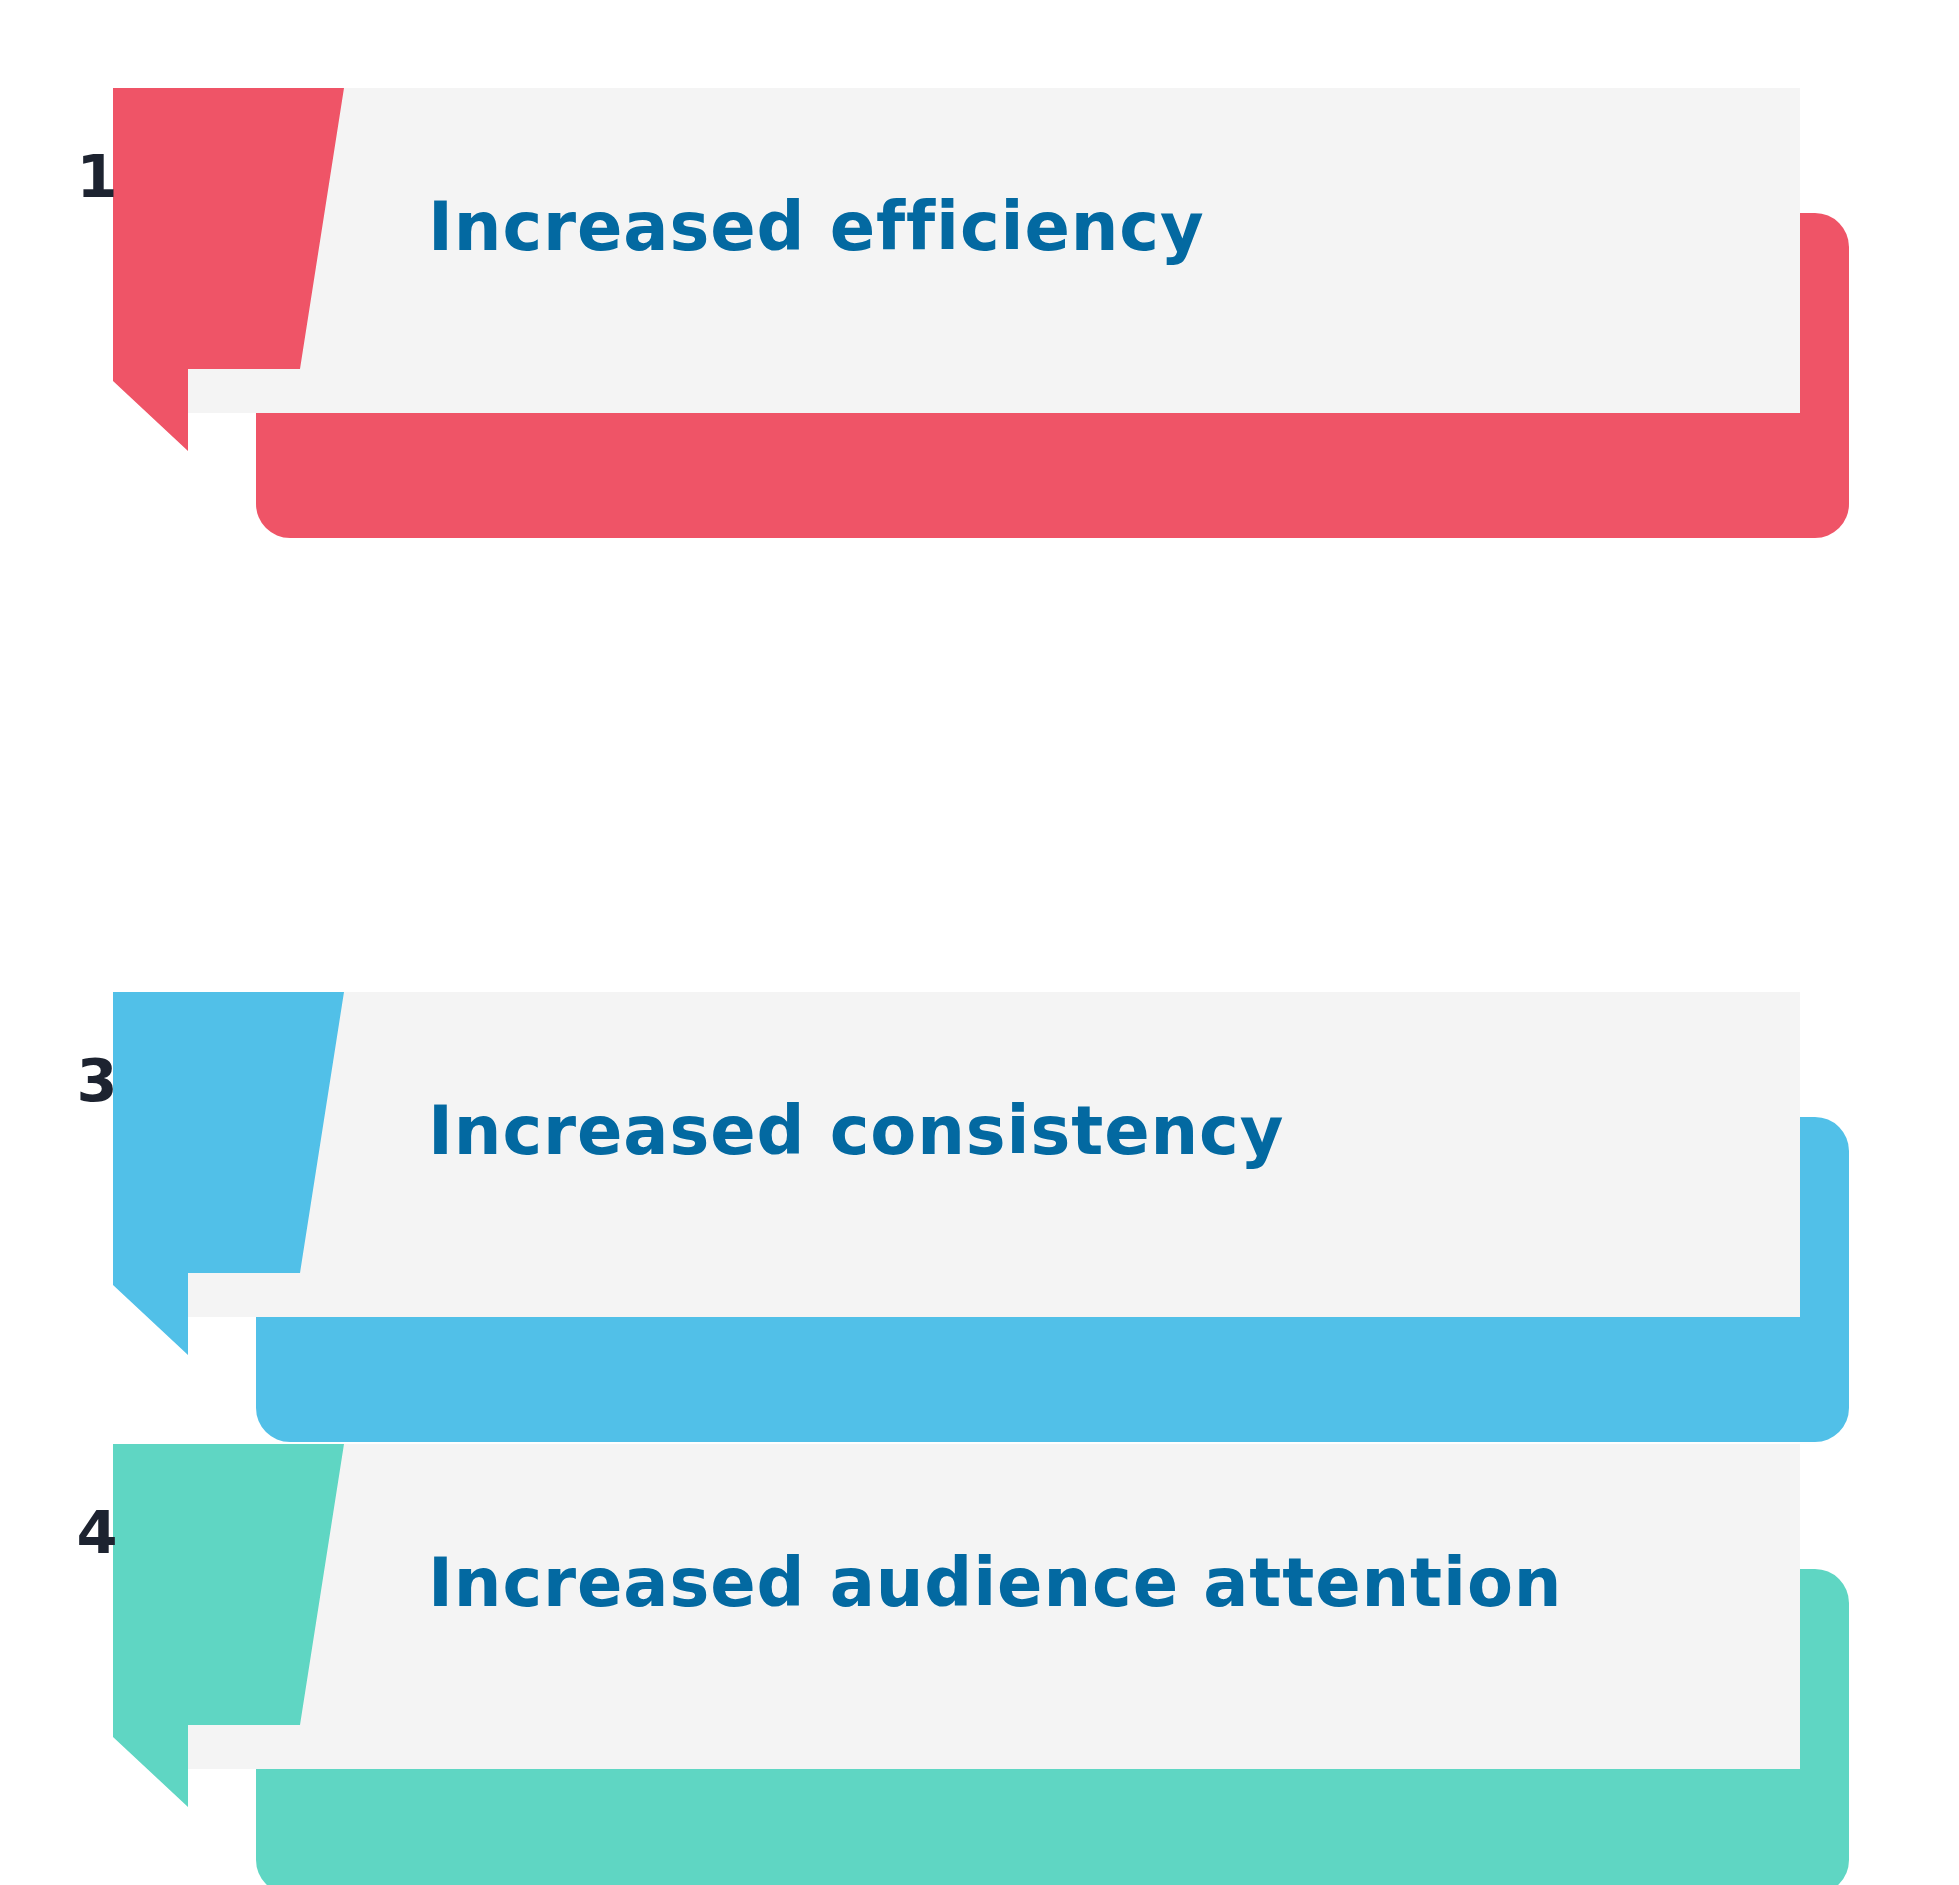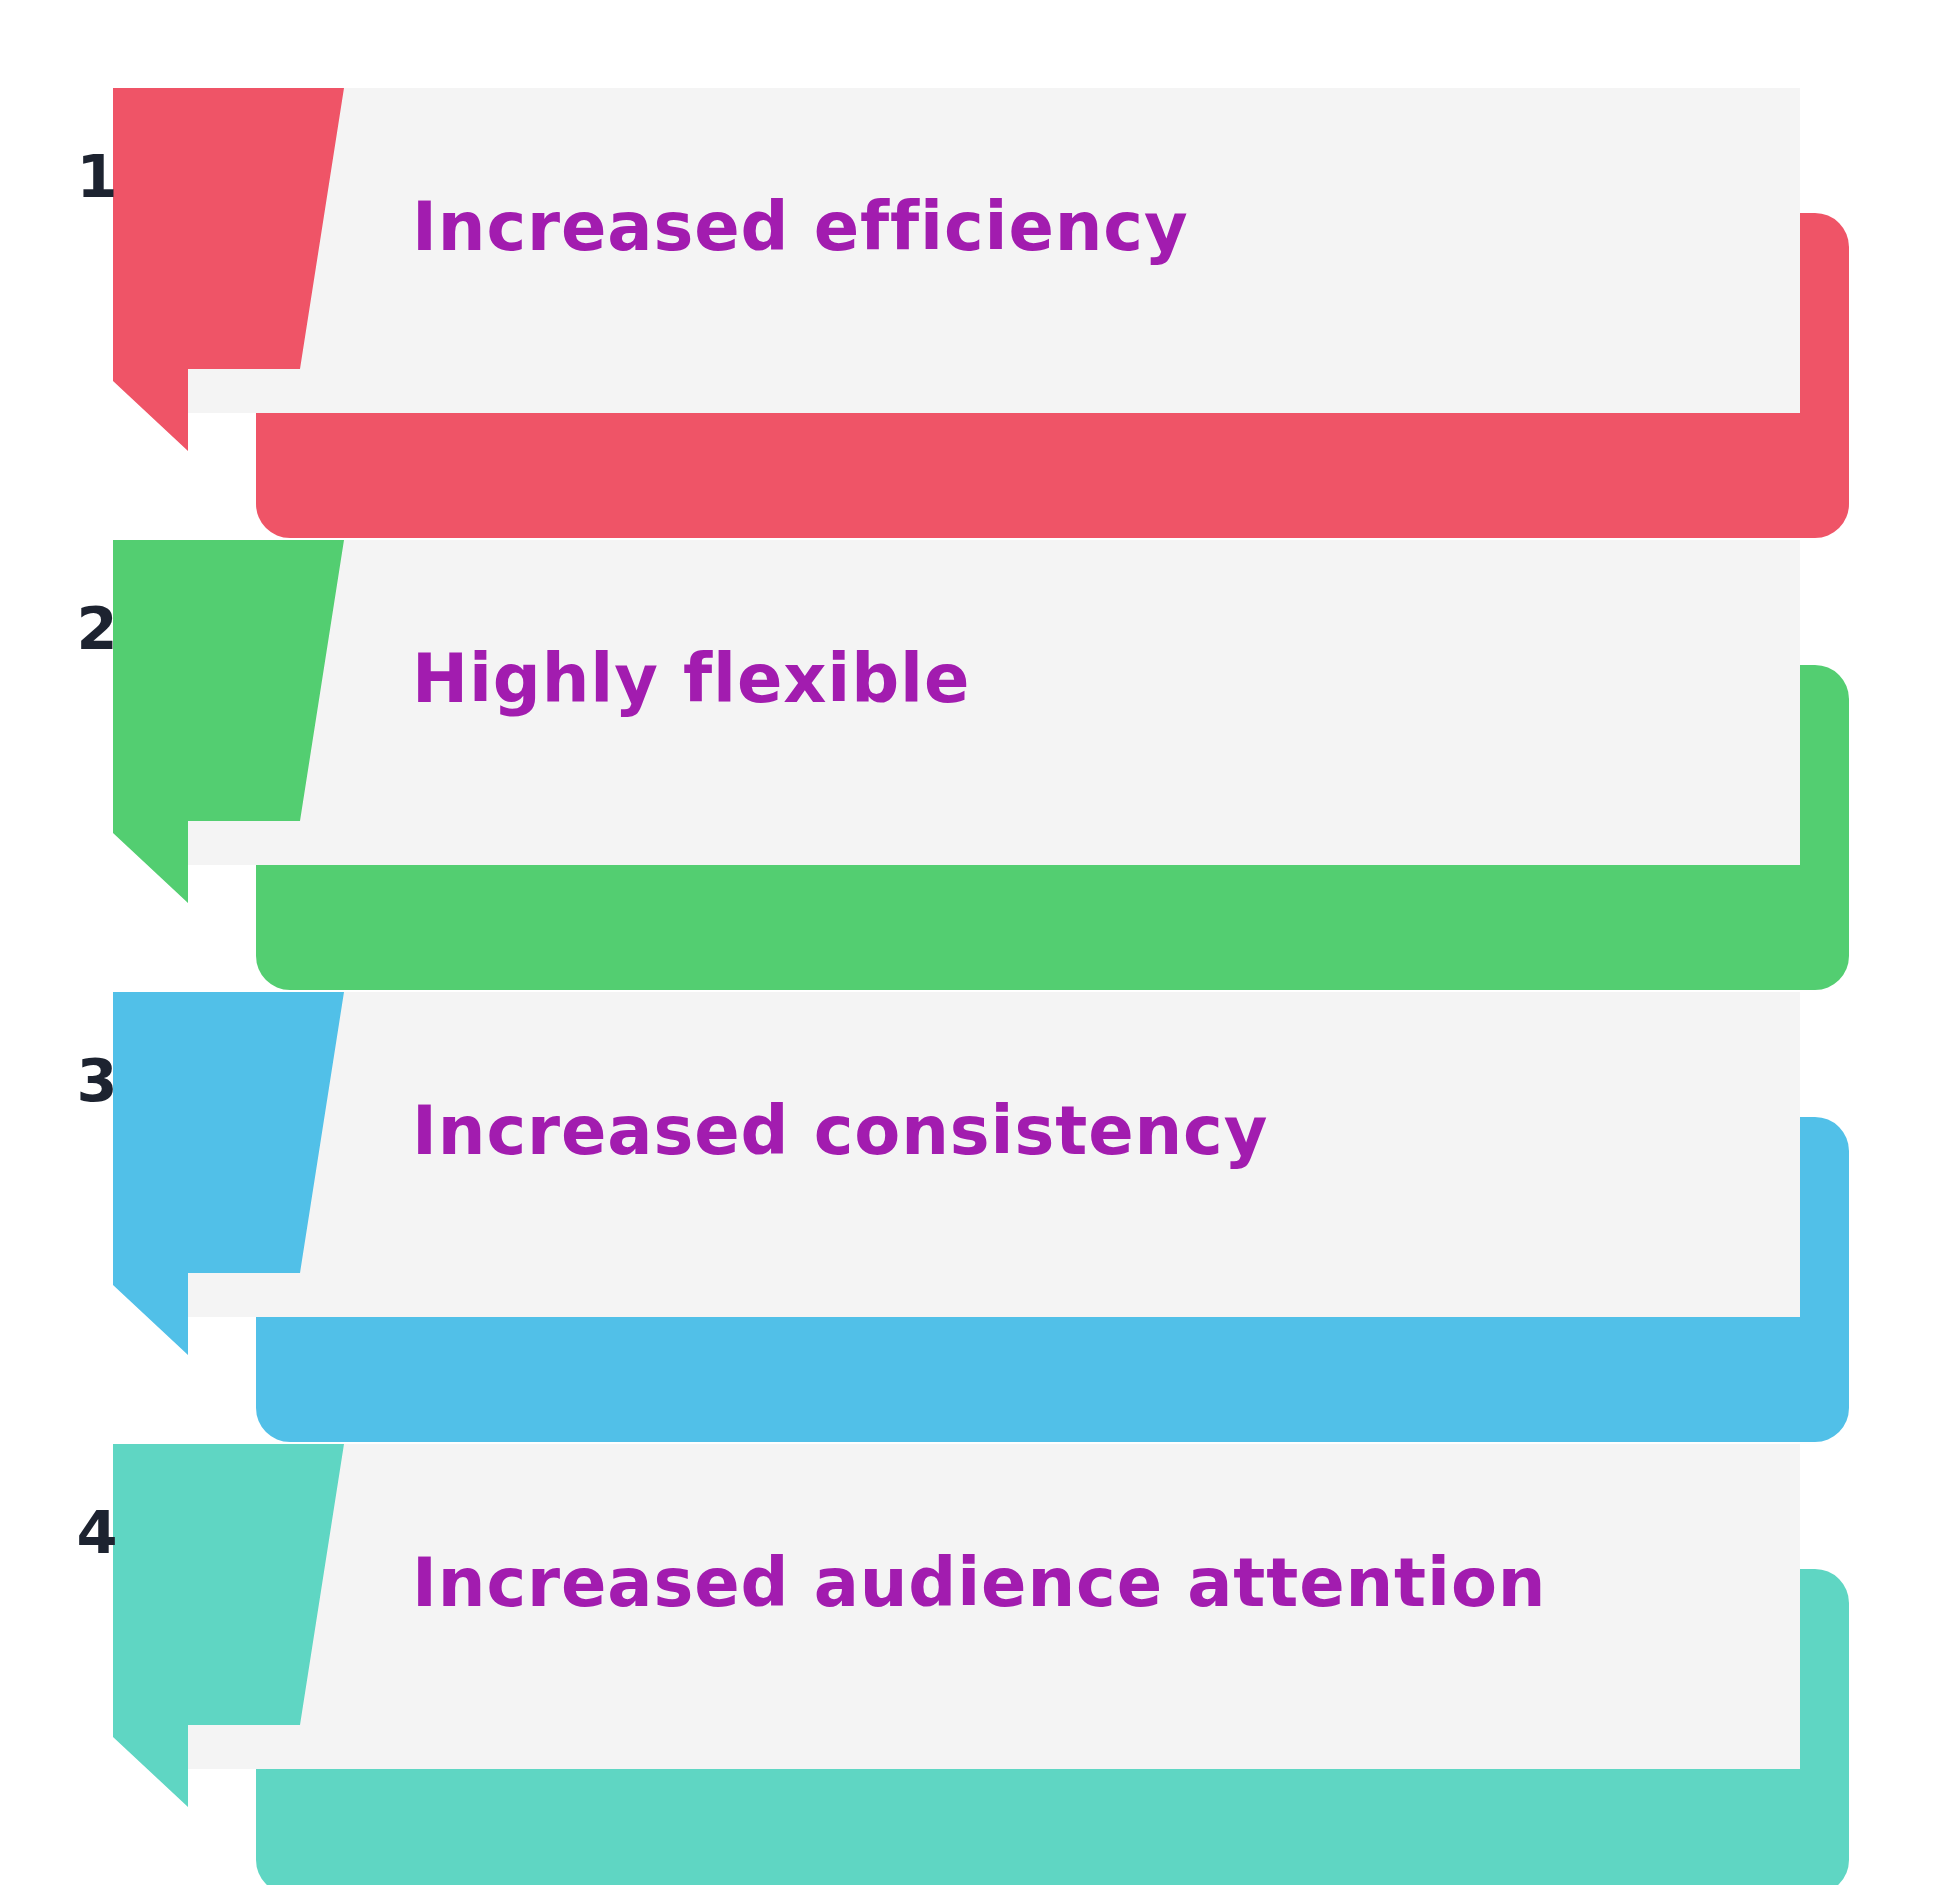--- a/index.html
+++ b/index.html
@@ -64,52 +64,44 @@
     top: 59px;
     width: 106px;
     text-align: center;
     font-size: 59px;
     font-weight: 700;
     color: #1d2330;
     line-height: 1;
   }
   .card-label {
     position: absolute;
-    left: 224px;
+    left: 240px;
     top: 99px;
     font-size: 67px;
     font-weight: 600;
     letter-spacing: 0.9px;
-    color: #a21caf;
+    color: #0369a1;
     line-height: 1.2;
     white-space: nowrap;
   }
 </style>
 </head>
 <body>
 
 <div class="canvas">
 
   <div class="row row-1" style="--accent: #ef5467;">
     <div class="accent-shadow"></div>
     <div class="card">
       <div class="card-label">Increased efficiency</div>
     </div>
     <div class="badge"></div>
     <div class="badge-number" style="z-index:4;">1</div>
   </div>
 
-  <div class="row row-2" style="--accent: #53ce71;">
-    <div class="accent-shadow"></div>
-    <div class="card">
-      <div class="card-label">Highly flexible</div>
-    </div>
-    <div class="badge"></div>
-    <div class="badge-number" style="z-index:4;">2</div>
-  </div>
 
   <div class="row row-3" style="--accent: #51c0e8;">
     <div class="accent-shadow"></div>
     <div class="card">
       <div class="card-label">Increased consistency</div>
     </div>
     <div class="badge"></div>
     <div class="badge-number" style="z-index:4;">3</div>
   </div>
 

